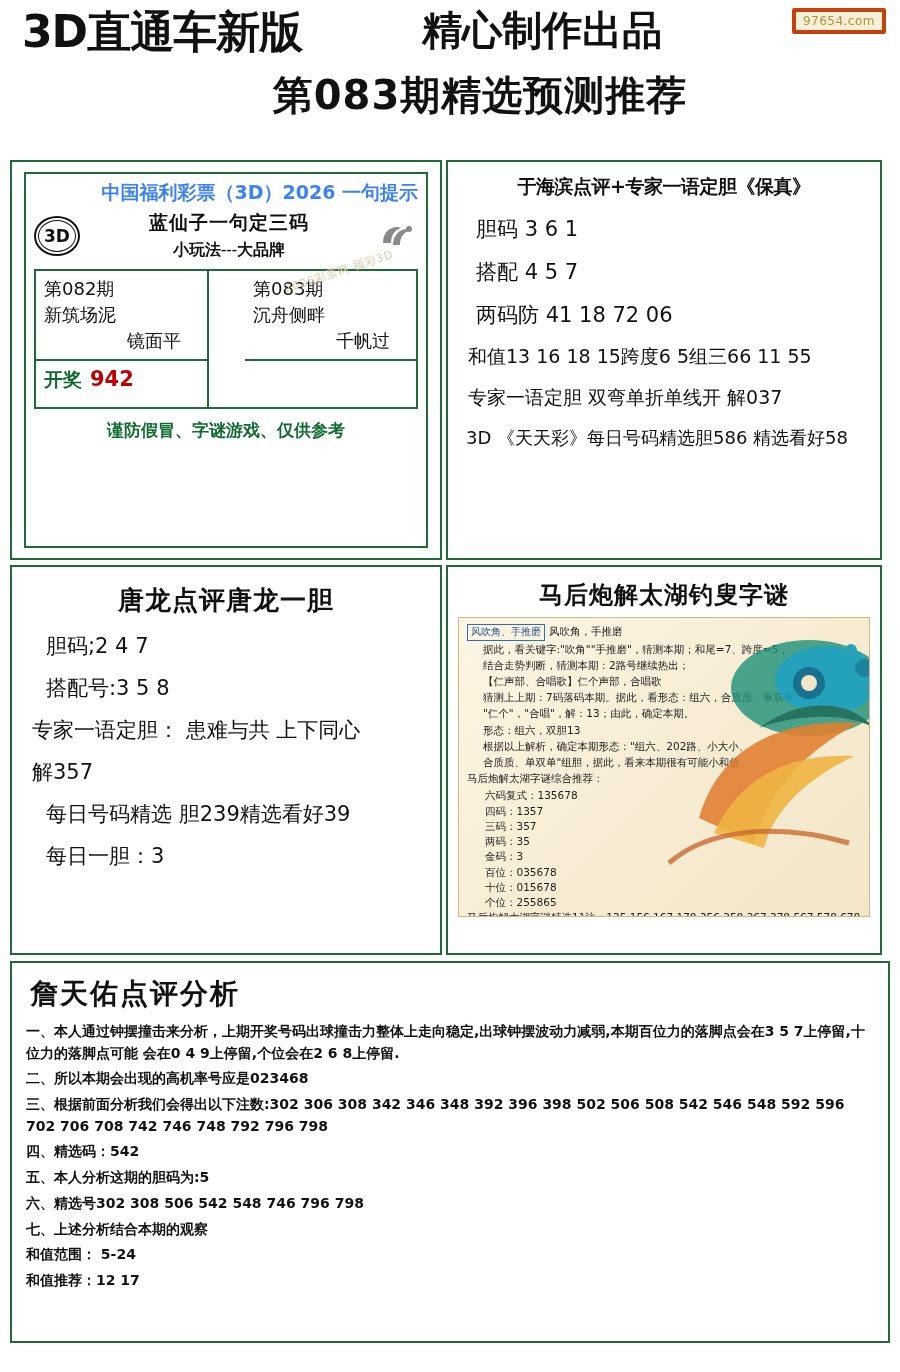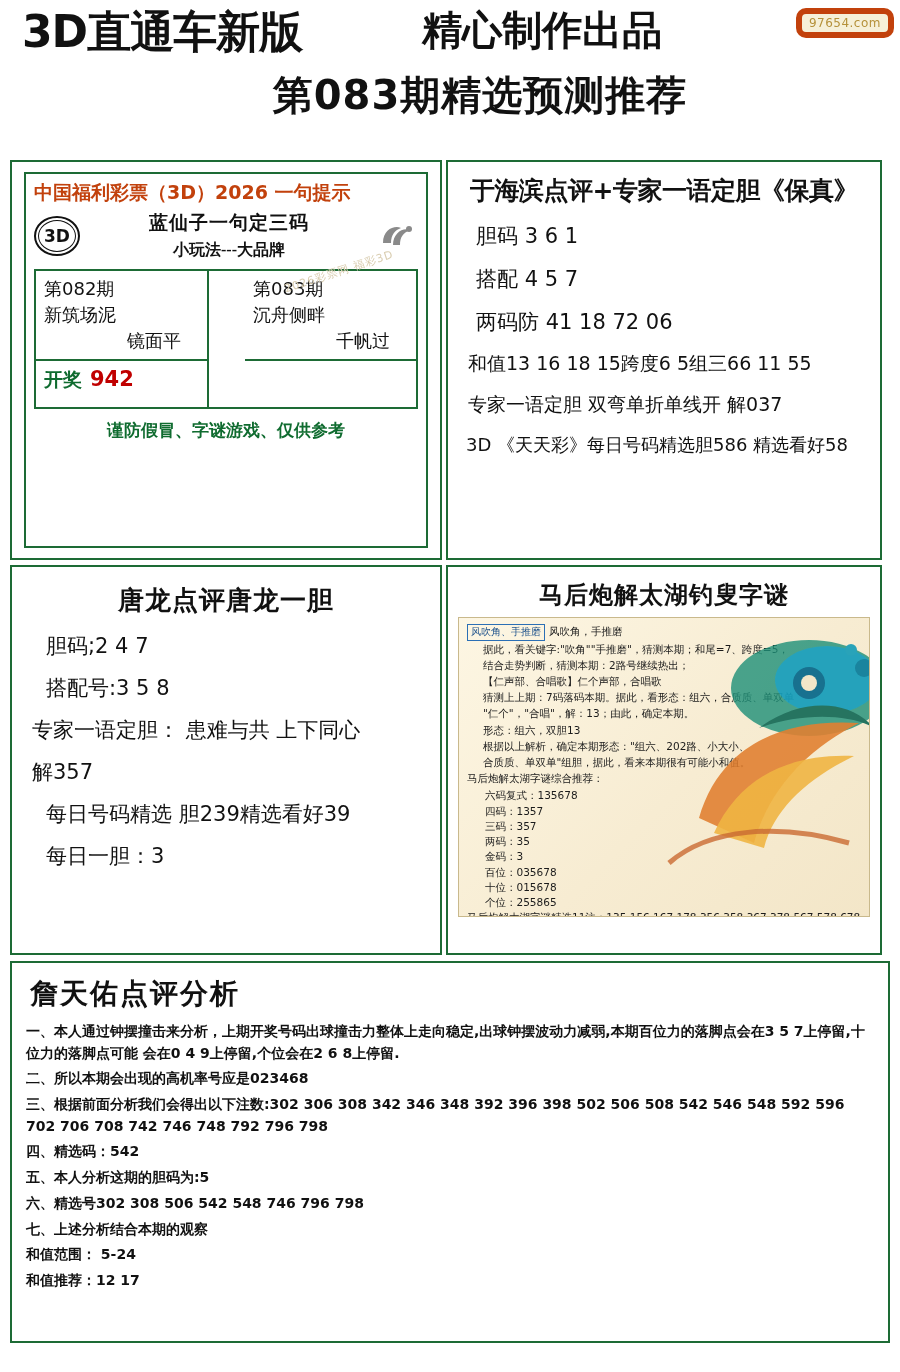--- a/index.html
+++ b/index.html
@@ -11,27 +11,27 @@
     position:relative;
     overflow:hidden;
   }
   .page {
     position:relative;
     width:900px; height:1372px;
     background:#fff;
     padding:0;
   }
   .watermark {
-    position:absolute; top:8px; right:6px;
+    position:absolute; top:8px; right:14px;
     background:#f6f0d8;
-    border:6px solid #c2410c;
+    border:4px solid #c2410c;
     color:#b5913a;
     font-size:12px;
     padding:2px 7px;
-    border-radius:10px;
+    border-radius:2px;
     letter-spacing:0.5px;
   }
   
   .header {
     position:relative;
     height:160px;
     padding:8px 16px 0 16px;
   }
   .title-row {
     display:flex;
@@ -81,24 +81,24 @@
   .cell-br { width:436px; height:390px; padding:8px 10px; margin-left:4px; margin-top:5px;}
 
   
   .lot-box {
     border:2px solid #1d6b35;
     height:100%;
     padding:6px 8px;
     position:relative;
   }
   .lot-title {
-    text-align:left;
+    text-align:right;
     font-size:19px;
     font-weight:bold;
-    color:#c2410c;
+    color:#3b82f6;
     letter-spacing:0px;
     white-space:nowrap;
   }
   .lot-sub {
     display:flex;
     align-items:center;
     justify-content:space-between;
     margin-top:4px;
   }
   .logo-3d {
@@ -159,21 +159,21 @@
     font-size:11px;
     color:#d9cdb0;
     transform:rotate(-18deg);
     line-height:1.4;
     letter-spacing:1px;
     pointer-events:none;
   }
   
   .tr-title {
     text-align:center;
-    font-size:25px;
+    font-size:19px;
     font-weight:bold;
     color:#111;
     margin-top:2px;
     white-space:nowrap;
     letter-spacing:-0.5px;
   }
   .tr-line {
     font-size:21px;
     color:#111;
     margin-top:15px;

